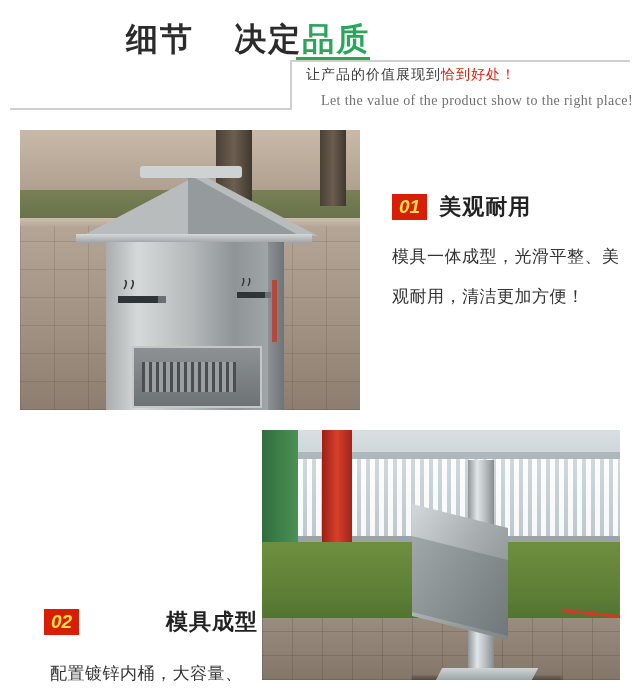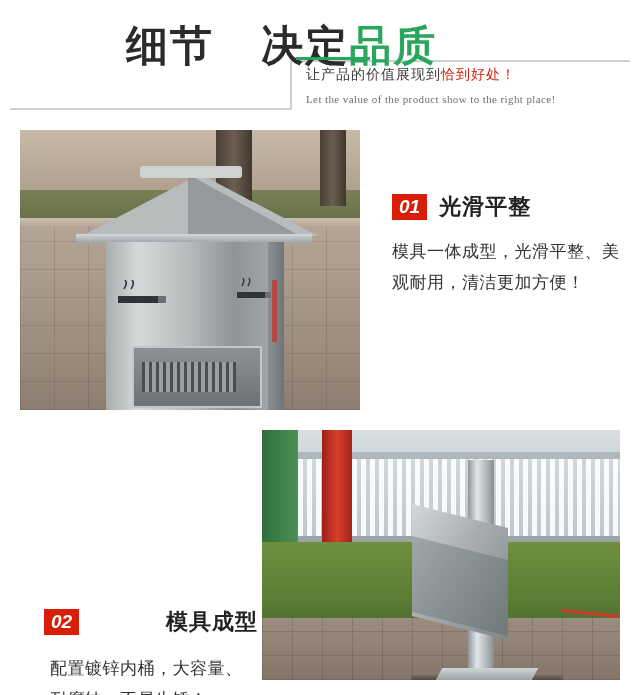--- a/index.html
+++ b/index.html
@@ -18,21 +18,21 @@
   
   .header {
     position: relative;
     width: 640px;
     height: 122px;
   }
   .header-title {
     position: absolute;
     left: 126px;
     top: 18px;
-    font-size: 42px;
+    font-size: 32px;
     font-weight: bold;
     color: #2b2b2b;
     letter-spacing: 2px;
     white-space: nowrap;
     font-family: "DejaVu Sans", "Liberation Sans", sans-serif;
   }
   .header-title .hl {
     color: #2aa65c;
     position: relative;
   }
@@ -52,23 +52,23 @@
     color: #3c3c3c;
     letter-spacing: 1px;
     white-space: nowrap;
     font-family: "DejaVu Sans", "Liberation Sans", sans-serif;
   }
   .header-sub .em {
     color: #d81e06;
   }
   .header-en {
     position: absolute;
-    left: 306px;
+    left: 321px;
     top: 93px;
-    font-size: 11px;
+    font-size: 14px;
     color: #6f6f6f;
     letter-spacing: 0.4px;
     white-space: nowrap;
     font-family: "Liberation Serif", serif;
   }
   
   .brk-top {
     position: absolute;
     left: 290px;
     top: 60px;
@@ -139,39 +139,39 @@
 
   
   .cap-head {
     display: flex;
     align-items: center;
     margin-bottom: 14px;
   }
   .num-badge {
     display: inline-block;
     background: #d81e06;
-    color: #ffffff;
+    color: #fde047;
     font-size: 19px;
     font-weight: bold;
     font-style: italic;
     line-height: 26px;
     padding: 0 7px;
     margin-right: 12px;
     font-family: "Liberation Sans", sans-serif;
   }
   .cap-title {
     font-size: 22px;
     font-weight: bold;
     color: #222222;
     letter-spacing: 1px;
     font-family: "DejaVu Sans", "Liberation Sans", sans-serif;
   }
   .cap-body {
     font-size: 17px;
-    line-height: 31px;
+    line-height: 40px;
     color: #333333;
     letter-spacing: 0.5px;
     font-family: "DejaVu Sans", "Liberation Sans", sans-serif;
   }
   .sec2 .cap-head {
     margin-bottom: 16px;
     justify-content: space-between;
   }
   .sec2 .cap-body {
     padding-left: 6px;
@@ -310,21 +310,21 @@
         <path d="M14 8 q3 -5 1 -8" stroke="#2f3436" stroke-width="1.4" fill="none"></path>
         <rect x="3" y="14" width="28" height="6" fill="#2f3436"></rect>
         <rect x="31" y="14" width="6" height="6" fill="#6b7072"></rect>
       </svg>
     </div>
   </div>
 
   <div class="sec1-text">
     <div class="cap-head">
       <span class="num-badge">01</span>
-      <span class="cap-title">光滑平整</span>
+      <span class="cap-title">美观耐用</span>
     </div>
     <div class="cap-body">模具一体成型，光滑平整、美观耐用，清洁更加方便！</div>
   </div>
 </div>
 
 <div class="sec2">
 
   <div class="photo2">
     <div class="ph-layer p2-sky"></div>
     <div class="ph-layer p2-fence"></div>

